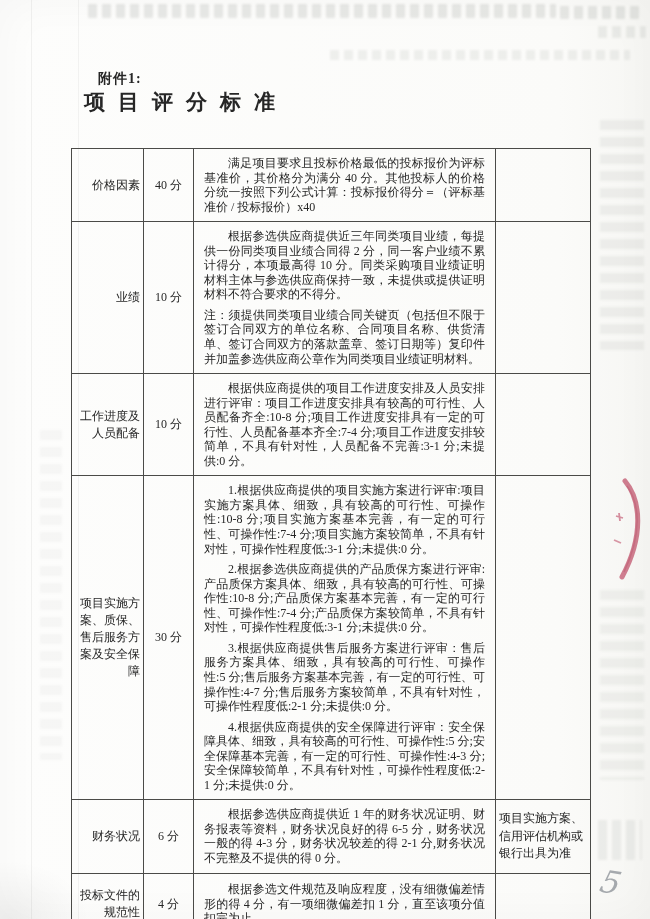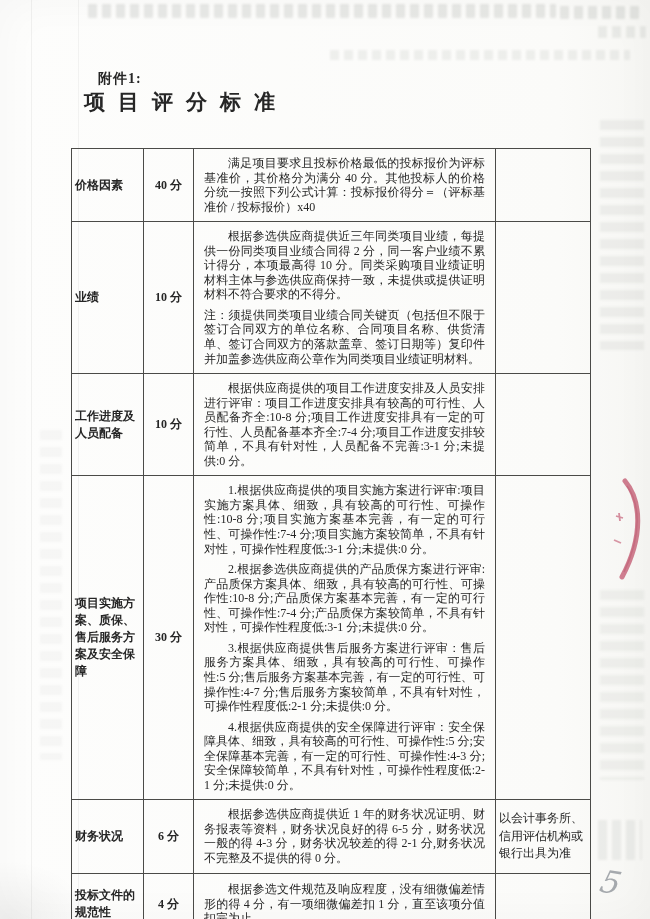--- a/index.html
+++ b/index.html
@@ -40,22 +40,22 @@
   table.score{position:absolute;left:71px;top:148px;width:519px;
         border-collapse:collapse;table-layout:fixed;}
   table.score col.c1{width:72px;} table.score col.c2{width:50px;}
   table.score col.c3{width:302px;} table.score col.c4{width:95px;}
   table.score th,table.score td{border:1px solid #4b4b48;vertical-align:middle;
         font-size:12px;color:#262626;overflow:hidden;}
   tr.hdr{height:44px;}
   tr.r1{height:60px;} tr.r2{height:129px;} tr.r3{height:76px;}
   tr.r4{height:276px;} tr.r5{height:69px;} tr.r6{height:62px;}
   th.hc{font-weight:normal;text-align:center;padding:0 3px;line-height:16px;}
-  td.factor{text-align:left;padding:0 3px;line-height:17px;font-weight:bold;}
-  td.scoreval{text-align:center;padding:0 2px;white-space:nowrap;font-weight:bold;}
+  td.factor{text-align:right;padding:0 3px;line-height:17px;}
+  td.scoreval{text-align:center;padding:0 2px;white-space:nowrap;}
   td.criteria{padding:1px 4px;line-height:14.55px;text-align:justify;}
   td.criteria p{margin:6px;text-indent:2em;}
   td.criteria p.no-indent{text-indent:0;}
   td.notecell{padding:0 3px;line-height:17.5px;text-align:left;}
 
   .seal{position:absolute;left:608px;top:478px;width:42px;height:102px;
         pointer-events:none;filter:blur(0.3px);}
   .pencil-num{position:absolute;left:601px;top:864px;font-size:31px;
         color:#8f949a;font-style:italic;opacity:.78;
         transform:rotate(9deg) skewX(-6deg);
@@ -131,21 +131,21 @@
       </td>
       <td class="notecell"></td>
     </tr>
 
     <tr class="r5">
       <td class="factor">财务状况</td>
       <td class="scoreval">6 分</td>
       <td class="criteria">
         <p>根据参选供应商提供近 1 年的财务状况证明、财务报表等资料，财务状况良好的得 6-5 分，财务状况一般的得 4-3 分，财务状况较差的得 2-1 分,财务状况不完整及不提供的得 0 分。</p>
       </td>
-      <td class="notecell">以会计事务所、信用评估机构或银行出具为准</td>
+      <td class="notecell">项目实施方案、信用评估机构或银行出具为准</td>
     </tr>
 
     <tr class="r6">
       <td class="factor">投标文件的规范性</td>
       <td class="scoreval">4 分</td>
       <td class="criteria">
         <p>根据参选文件规范及响应程度，没有细微偏差情形的得 4 分，有一项细微偏差扣 1 分，直至该项分值扣完为止。</p>
       </td>
       <td class="notecell"></td>
     </tr>

